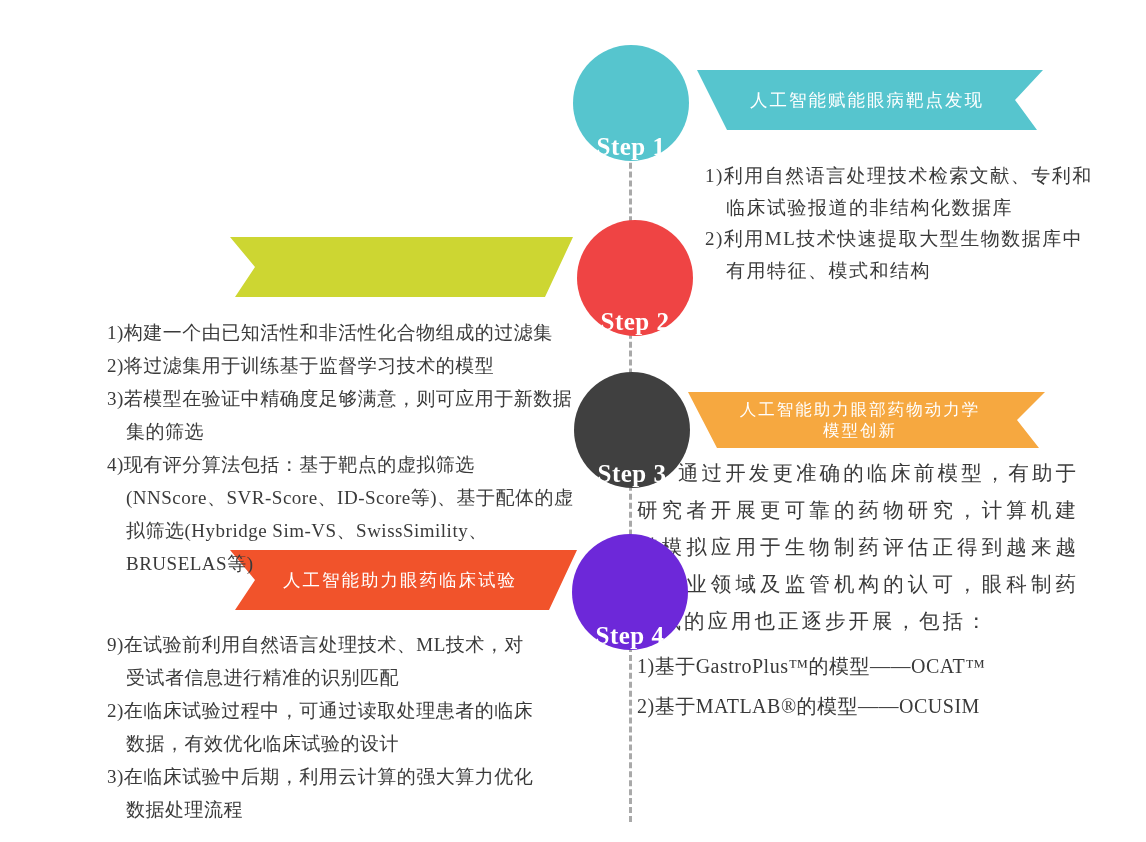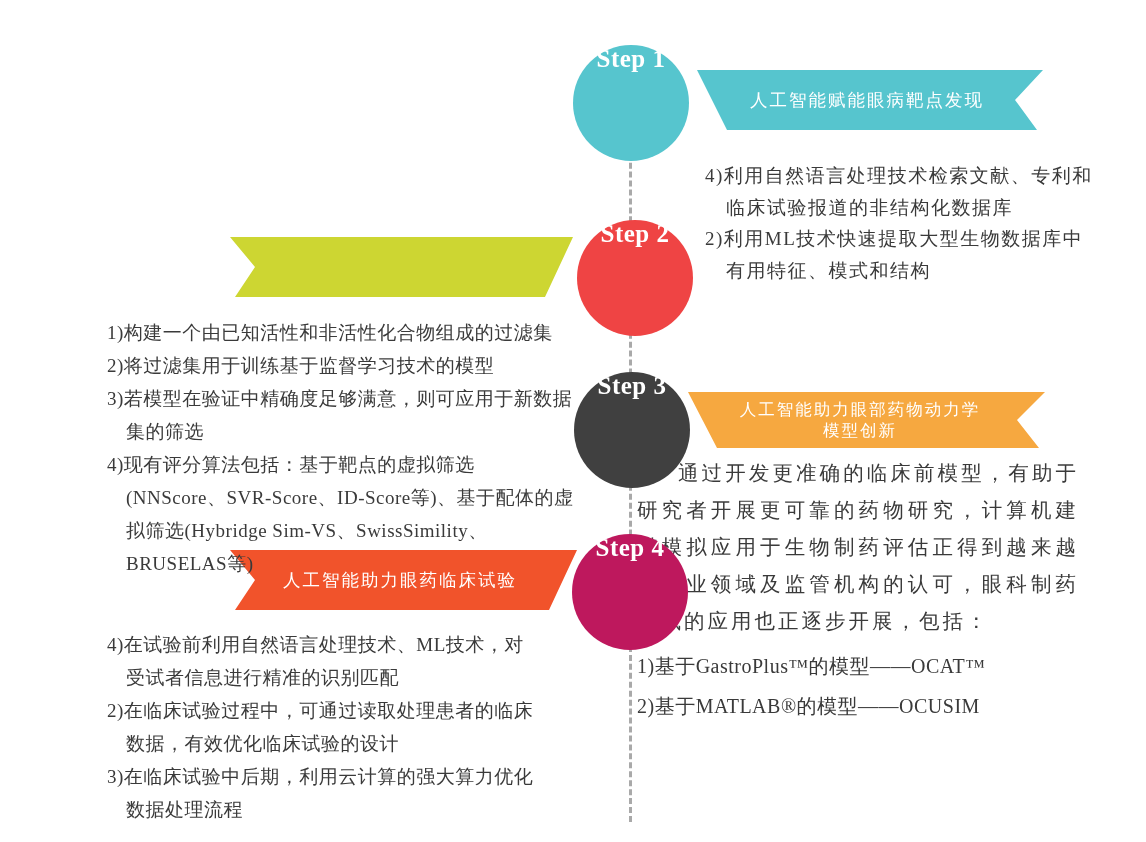--- a/index.html
+++ b/index.html
@@ -13,21 +13,21 @@
   
   .timeline{
     position:absolute;
     left:629px;top:100px;height:722px;width:0;
     border-left:3px dashed #a9a9a9;
   }
   
   .circle{
     position:absolute;
     width:116px;height:116px;border-radius:50%;
-    display:flex;align-items:flex-start;justify-content:center;
+    display:flex;align-items:flex-end;justify-content:center;
     z-index:3;
   }
   .c1{left:573px;top:45px;}
   .c2{left:577px;top:220px;}
   .c3{left:574px;top:372px;}
   .c4{left:572px;top:534px;}
   .step-label{
     color:#ffffff;font-weight:bold;font-size:25px;letter-spacing:0.5px;
   }
   
@@ -97,43 +97,43 @@
 
   <div class="circle c1" style="background: rgb(86, 197, 206);">
     <span class="step-label">Step 1</span>
   </div>
   <div class="circle c2" style="background: #ef4444;">
     <span class="step-label">Step 2</span>
   </div>
   <div class="circle c3" style="background: #404040;">
     <span class="step-label">Step 3</span>
   </div>
-  <div class="circle c4" style="background: #be185d;">
+  <div class="circle c4" style="background: #6d28d9;">
     <span class="step-label">Step 4</span>
   </div>
 
   <div class="block block1">
-      <div class="item">4)利用自然语言处理技术检索文献、专利和临床试验报道的非结构化数据库</div>
+      <div class="item">1)利用自然语言处理技术检索文献、专利和临床试验报道的非结构化数据库</div>
       <div class="item">2)利用ML技术快速提取大型生物数据库中有用特征、模式和结构</div>
     </div>
 
   <div class="block block2">
       <div class="item">1)构建一个由已知活性和非活性化合物组成的过滤集</div>
       <div class="item">2)将过滤集用于训练基于监督学习技术的模型</div>
       <div class="item">3)若模型在验证中精确度足够满意，则可应用于新数据集的筛选</div>
       <div class="item">4)现有评分算法包括：基于靶点的虚拟筛选(NNScore、SVR-Score、ID-Score等)、基于配体的虚拟筛选(Hybridge Sim-VS、SwissSimility、BRUSELAS等)</div>
     </div>
 
   <div class="block block3">
     <p class="para">通过开发更准确的临床前模型，有助于研究者开展更可靠的药物研究，计算机建模模拟应用于生物制药评估正得到越来越多产业领域及监管机构的认可，眼科制药领域的应用也正逐步开展，包括：</p>
     <div>
         <div class="item">1)基于GastroPlus™的模型——OCAT™</div>
         <div class="item">2)基于MATLAB®的模型——OCUSIM</div>
       </div>
   </div>
 
   <div class="block block4">
-      <div class="item">4)在试验前利用自然语言处理技术、ML技术，对受试者信息进行精准的识别匹配</div>
+      <div class="item">9)在试验前利用自然语言处理技术、ML技术，对受试者信息进行精准的识别匹配</div>
       <div class="item">2)在临床试验过程中，可通过读取处理患者的临床数据，有效优化临床试验的设计</div>
       <div class="item">3)在临床试验中后期，利用云计算的强大算力优化数据处理流程</div>
     </div>
 
 </div>
 
 </body></html>

